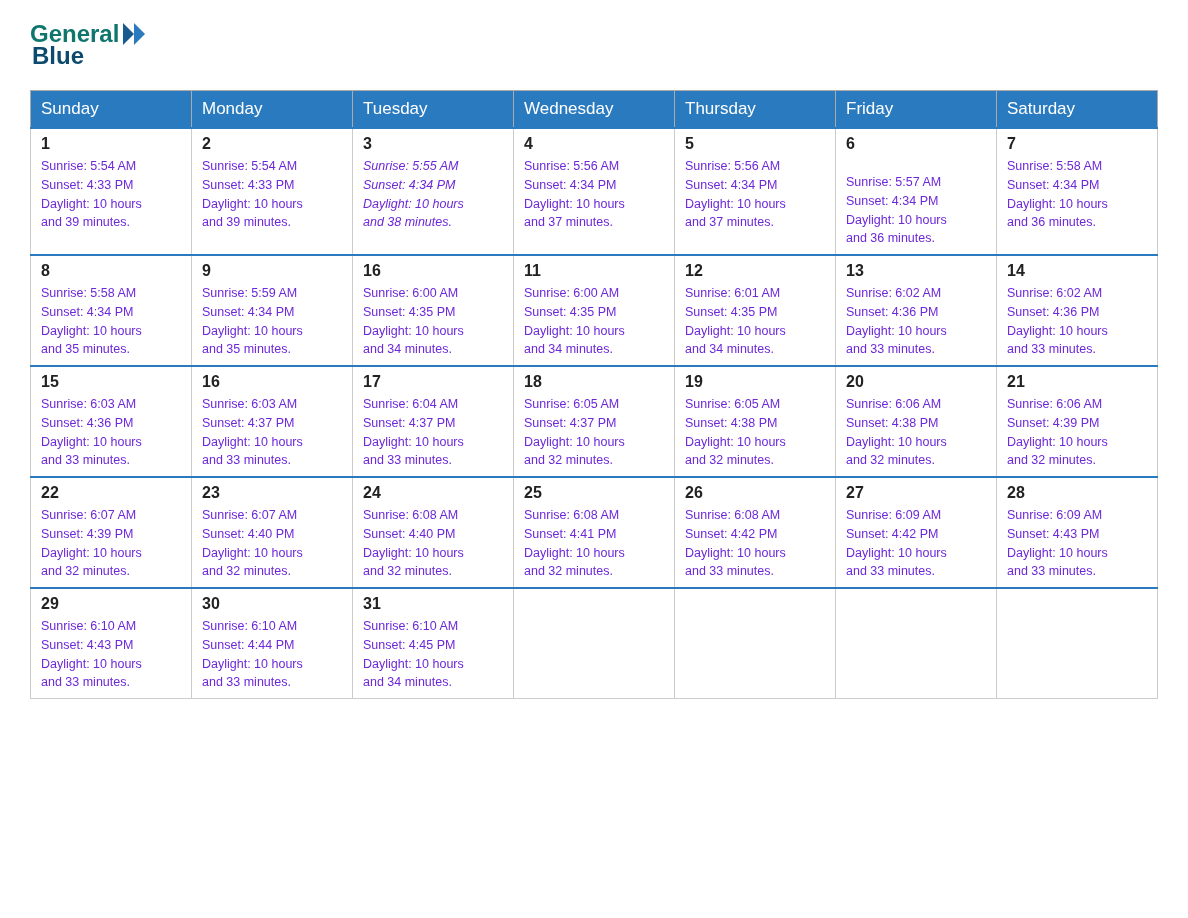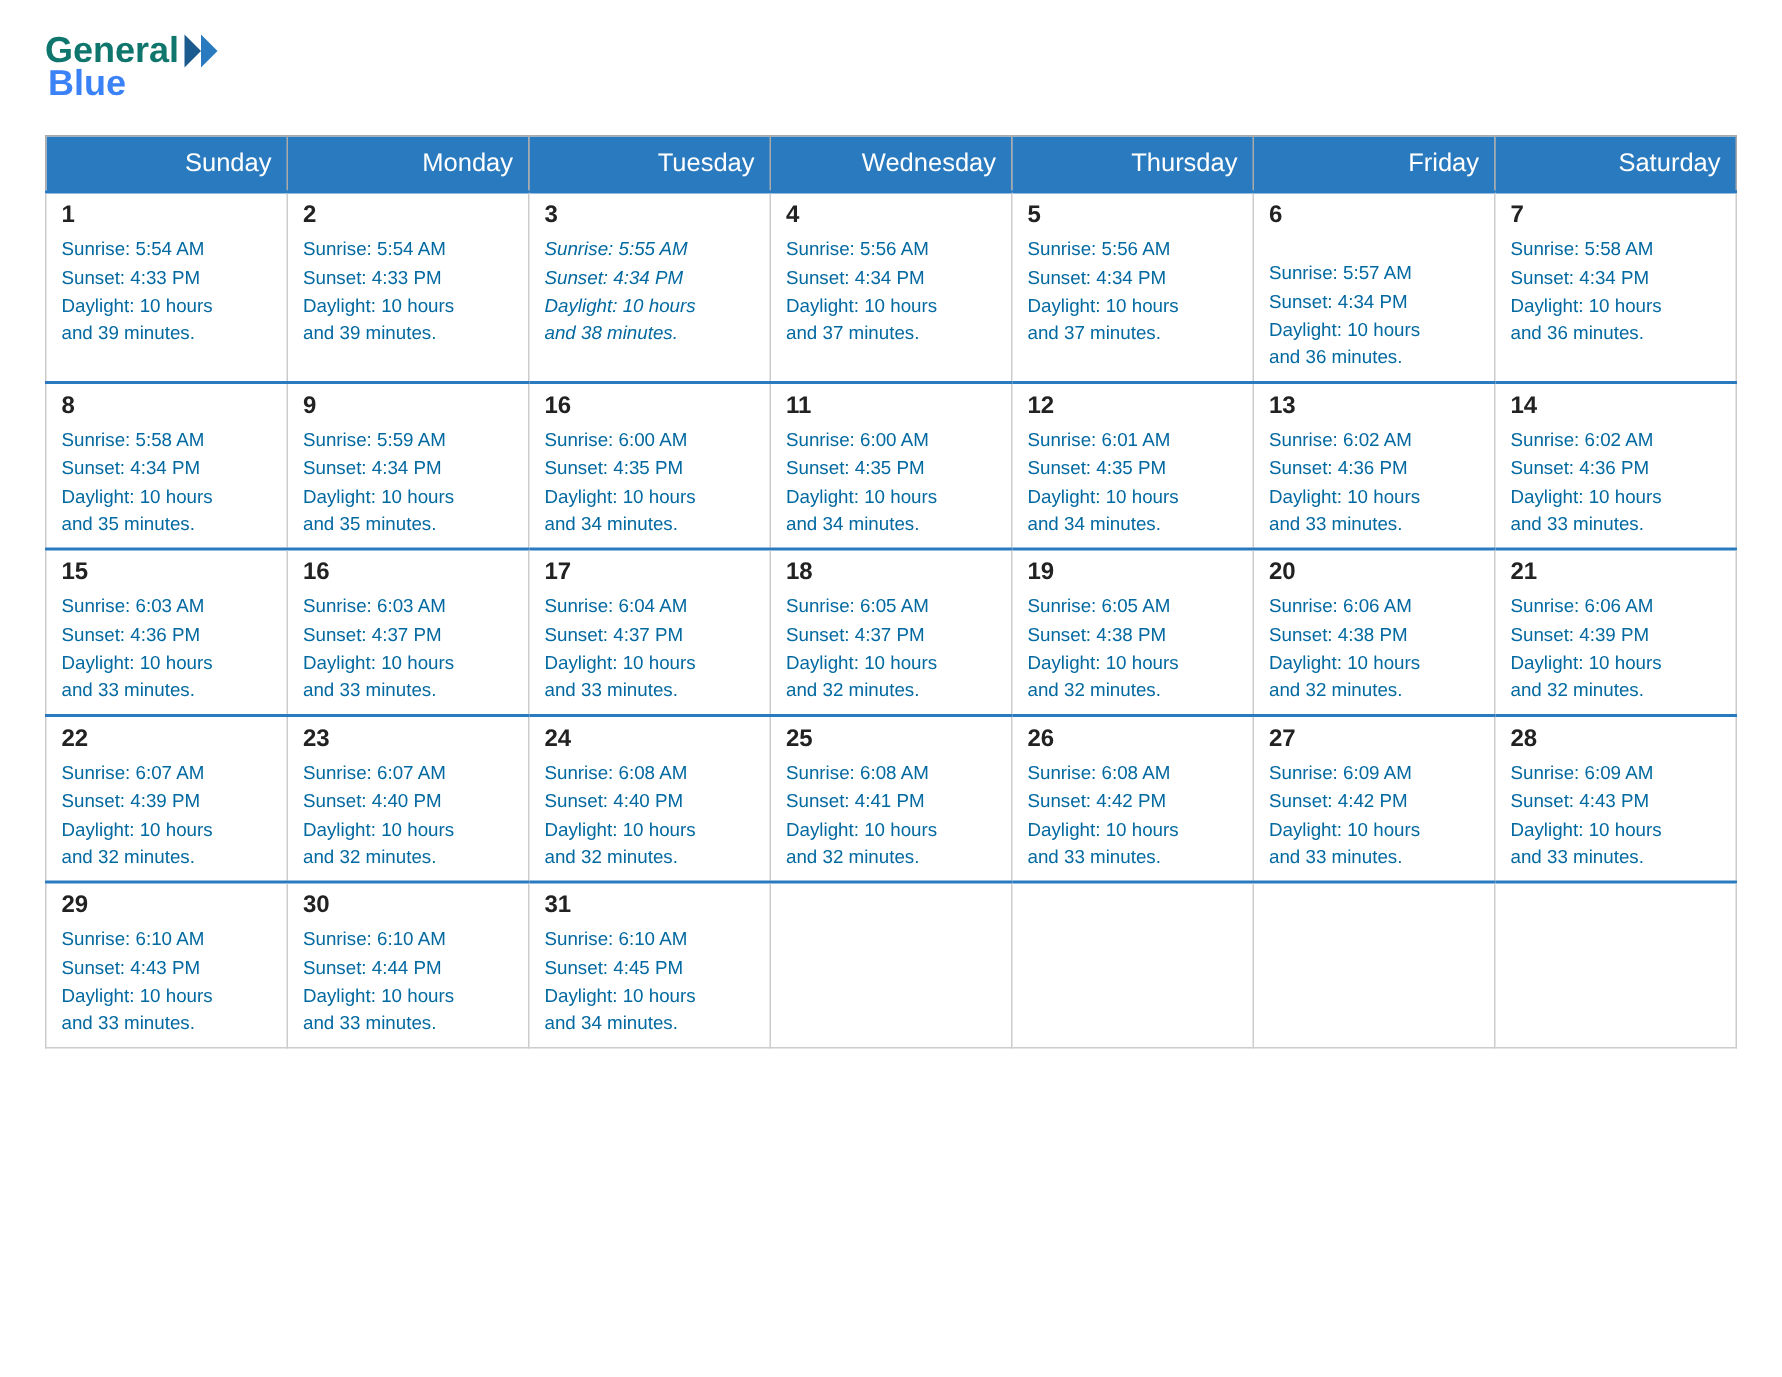--- a/index.html
+++ b/index.html
@@ -31,21 +31,21 @@
       margin-top: 4px;
     }
     .calendar {
       width: 100%;
       border-collapse: collapse;
       border: 1px solid #aaa;
     }
     .calendar th {
       background-color: #2a7abf;
       color: #fff;
-      text-align: right;
+      text-align: left;
       padding: 8px 10px;
       font-size: 17px;
       font-weight: normal;
       border: 1px solid #aaa;
     }
     .calendar td {
       vertical-align: top;
       padding: 6px 10px;
       border: 1px solid #ccc;
       width: 14.28%;
@@ -57,21 +57,21 @@
     .day-number {
       font-size: 16px;
       font-weight: bold;
       color: #222;
       margin-bottom: 4px;
       display: block;
     }
     .day-info {
       font-size: 12.5px;
       line-height: 1.5;
-      color: #0369a1;
+      color: #6d28d9;
     }
     .empty-cell {
       border-top: 2px solid #2a7abf;
     }
     .logo-wrapper {
       display: flex;
       flex-direction: column;
       align-items: flex-start;
     }
     .logo-row {
@@ -84,21 +84,21 @@
 
 <div class="header">
   <div class="logo-wrapper">
     <div class="logo-row">
       <span style="font-size:24px;font-weight:bold;color:#0f766e;">General</span>
       <svg width="26" height="26" viewBox="0 0 26 26" style="margin-left:2px;">
         <polygon points="13,2 24,13 13,24" fill="#2a7abf"></polygon>
         <polygon points="2,2 13,13 2,24" fill="#1a5a8f"></polygon>
       </svg>
     </div>
-    <span style="font-size:24px;font-weight:bold;color:#3b82f6;margin-top:-6px;margin-left:2px;">Blue</span>
+    <span style="font-size:24px;font-weight:bold;color:#0c4a6e;margin-top:-6px;margin-left:2px;">Blue</span>
   </div>
   <div class="title-section">
     <div class="month-title"></div>
     <div class="location"></div>
   </div>
 </div>
 
 <table class="calendar">
   <thead>
     <tr>

